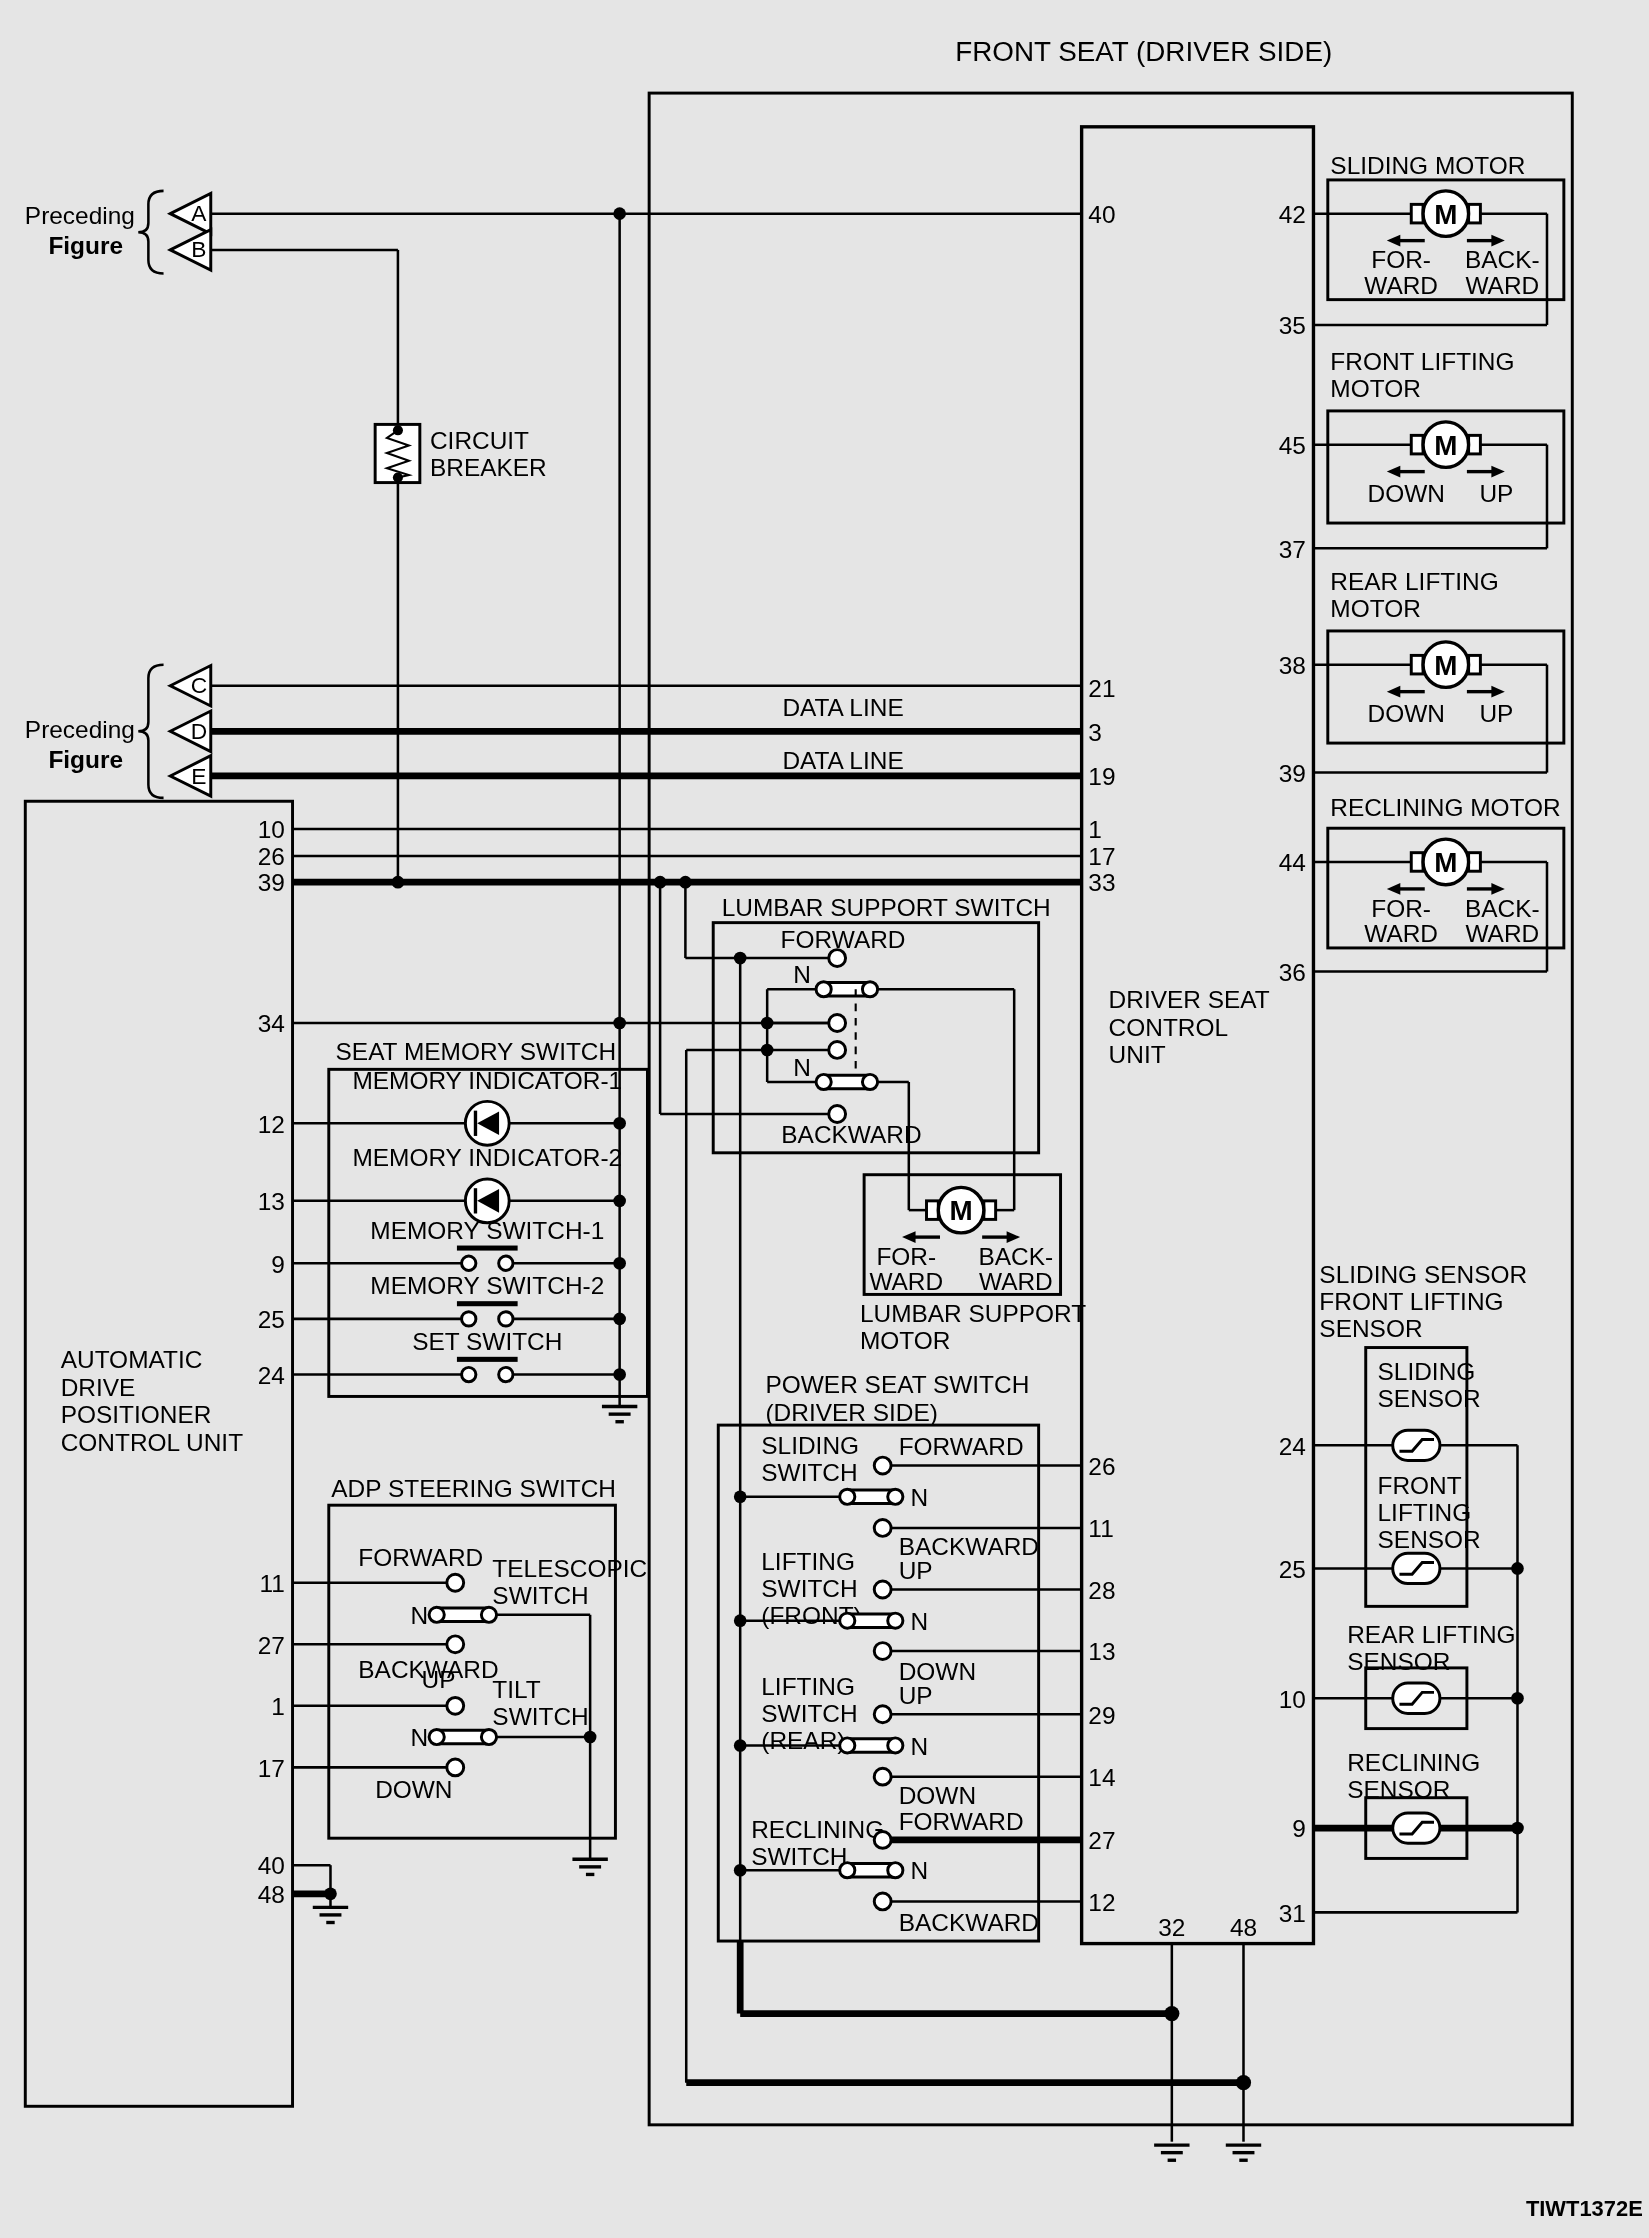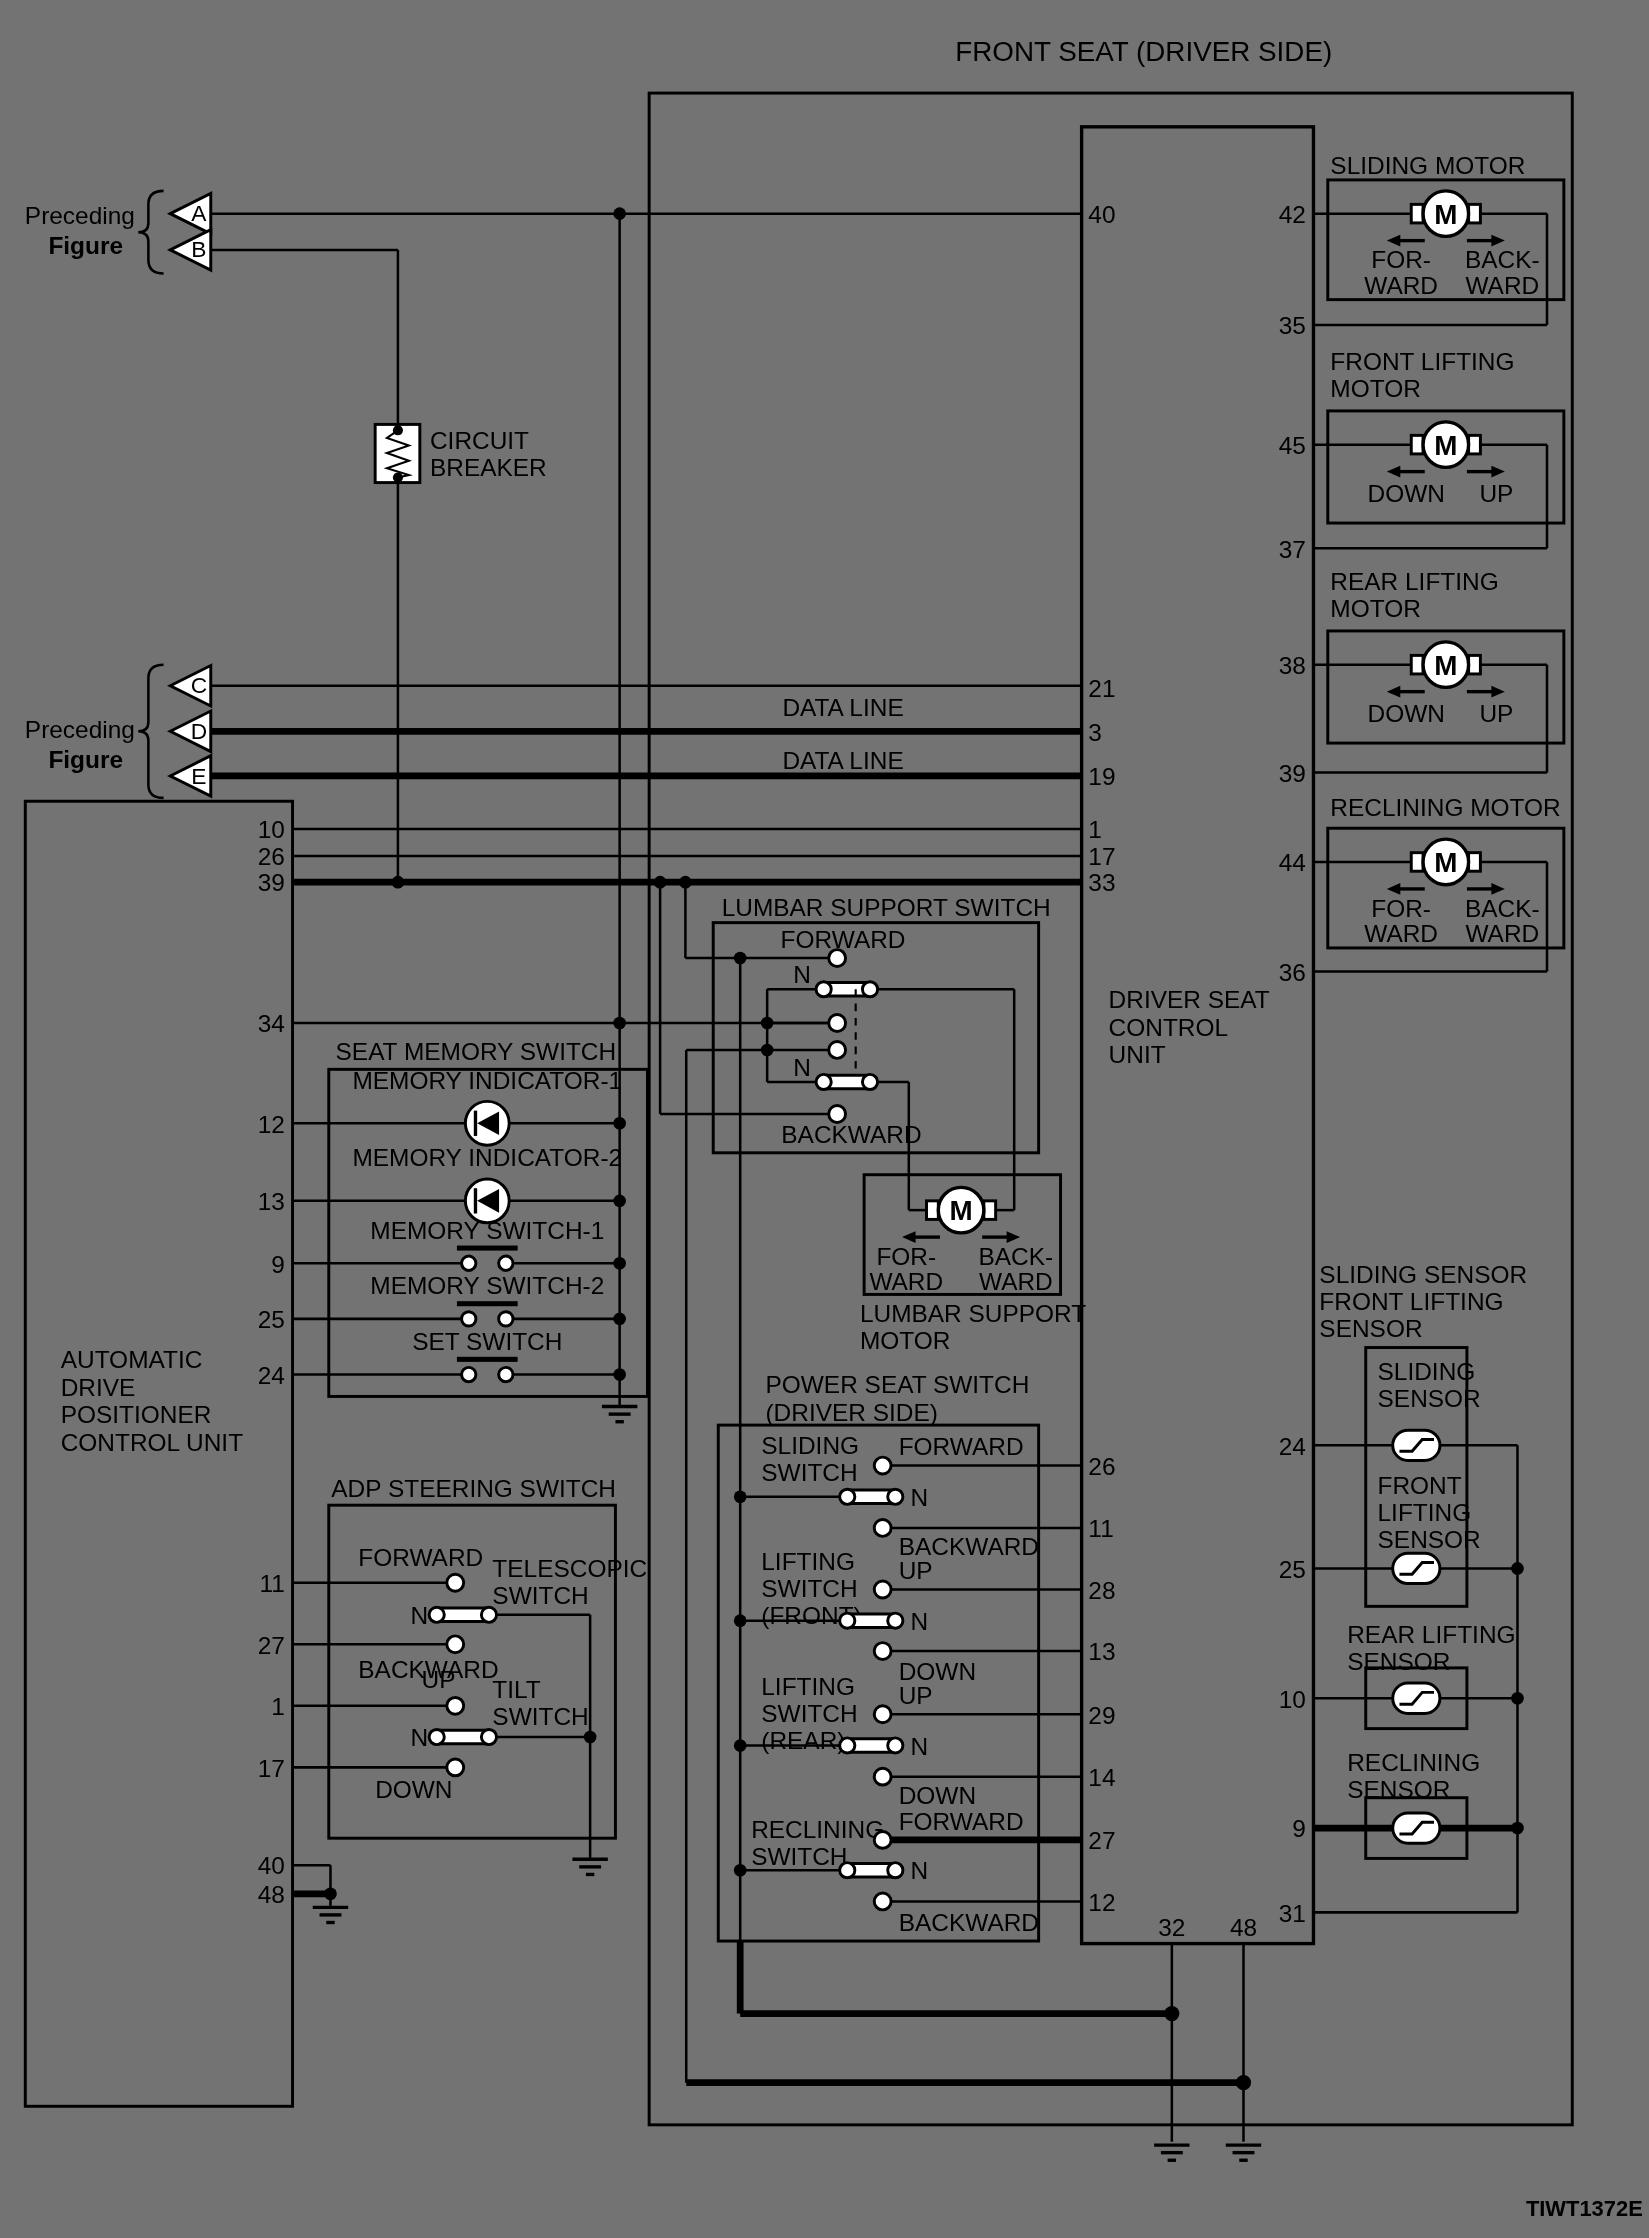--- a/index.html
+++ b/index.html
@@ -1,16 +1,16 @@
 <!DOCTYPE html>
 <html style="font-size:13.5px"><head>
 <meta charset="utf-8">
 <style>
   html,body{margin:0;padding:0;background:#fff;}
-  .stage{position:relative;width:1649px;height:2239px;background:#737373;overflow:hidden;}
+  .stage{position:relative;width:1649px;height:2239px;background:#e5e5e5;overflow:hidden;}
   svg{position:absolute;left:0;top:0;}
   svg text{font-family:"Liberation Sans","DejaVu Sans",sans-serif;fill:#000;font-size:29px;}
   .t-title{font-size:33px;}
   .t-pin{font-size:29px;}
   .t-letter{font-size:27px;}
   .t-m{font-size:33px;font-weight:bold;}
   .t-bold{font-weight:bold;}
   .t-code{font-size:26px;font-weight:bold;}
   .mid{text-anchor:middle;}
   .end{text-anchor:end;}

